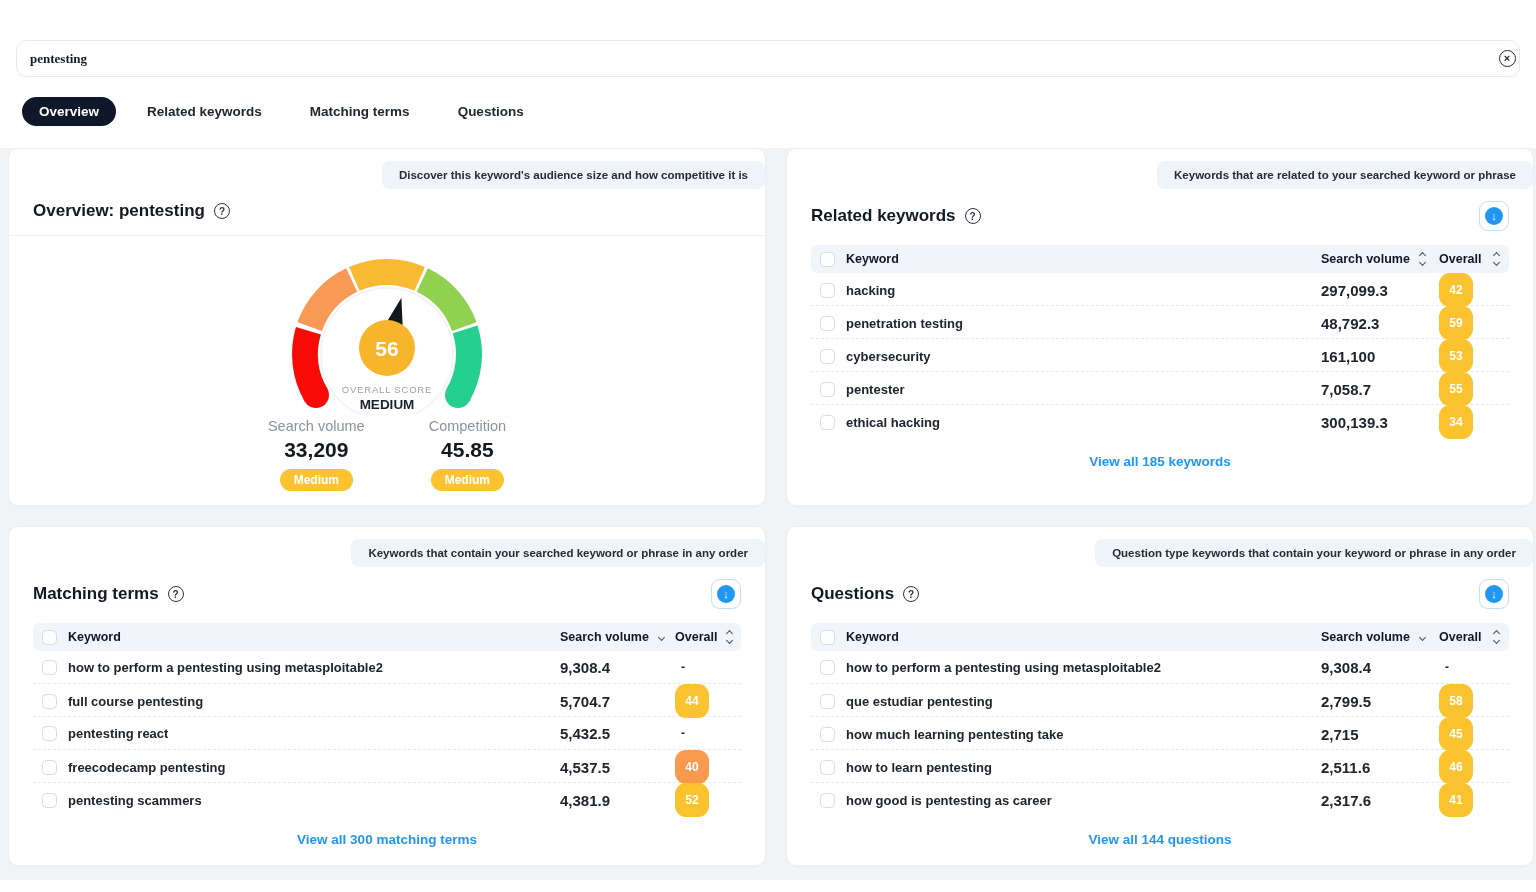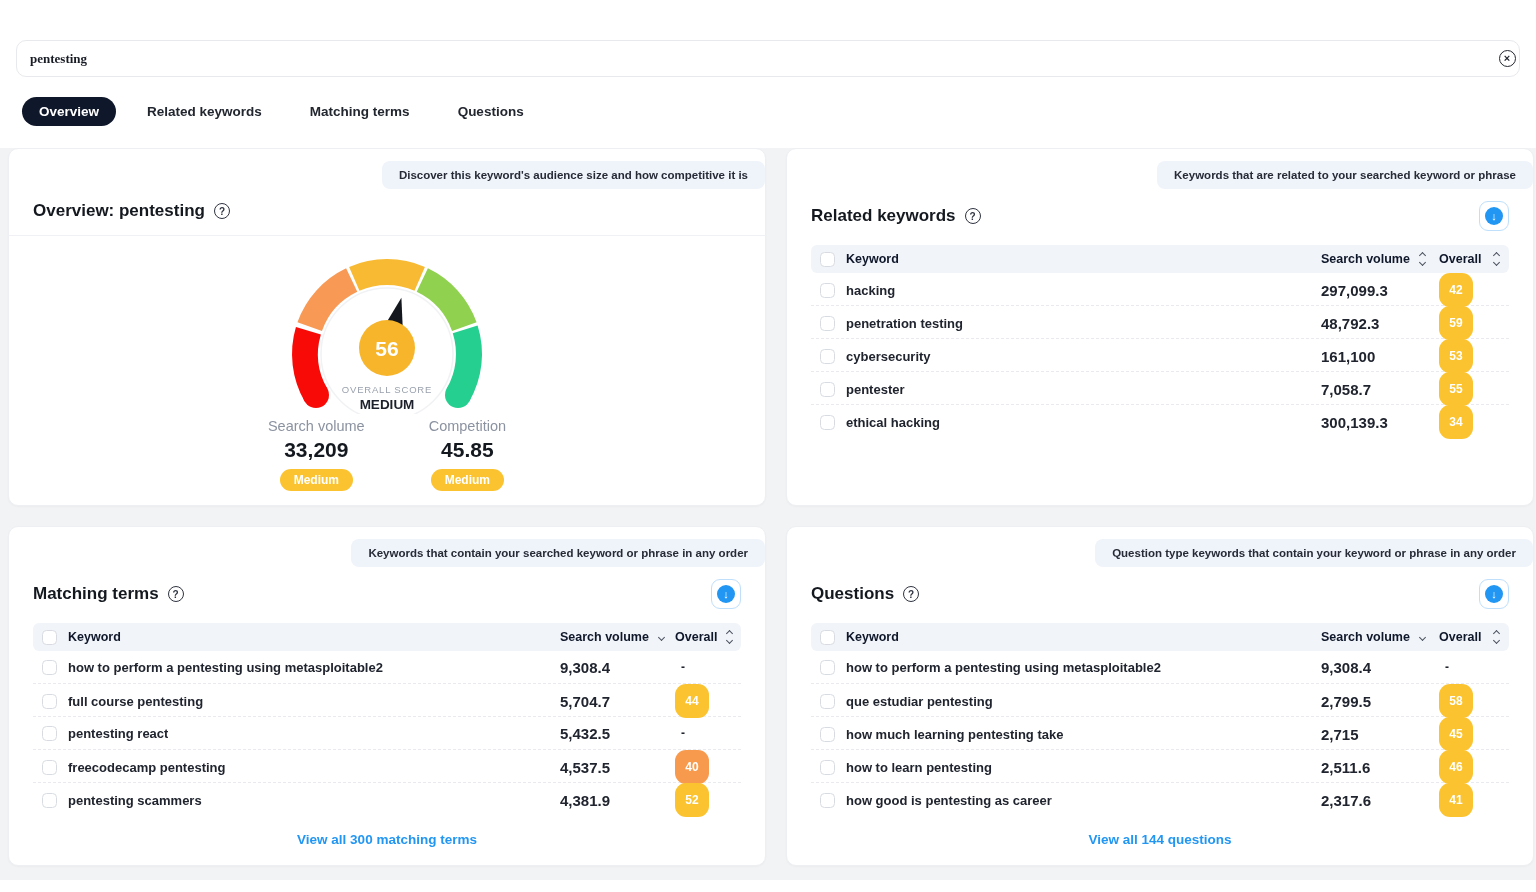--- a/index.html
+++ b/index.html
@@ -229,20 +229,23 @@
       <span class="checkbox"></span>
       <span class="kw-label">ethical hacking</span>
     </div>
     <div class="vol">300,139.3</div>
     <div class="overall-cell">
       <span class="badge yellow">34</span>
     </div>
   </div>
 </div>
     </div>
+    <div class="view-all">
+        <a>View all 185 keywords</a>
+      </div>
   </div>
 
   <div class="card">
     <div class="tip-row">
         <span class="tip">Keywords that contain your searched keyword or phrase in any order</span>
       </div>
     <div class="card-head">
       <div class="card-title">
         <span>Matching terms</span>
         <span class="help">?</span>

